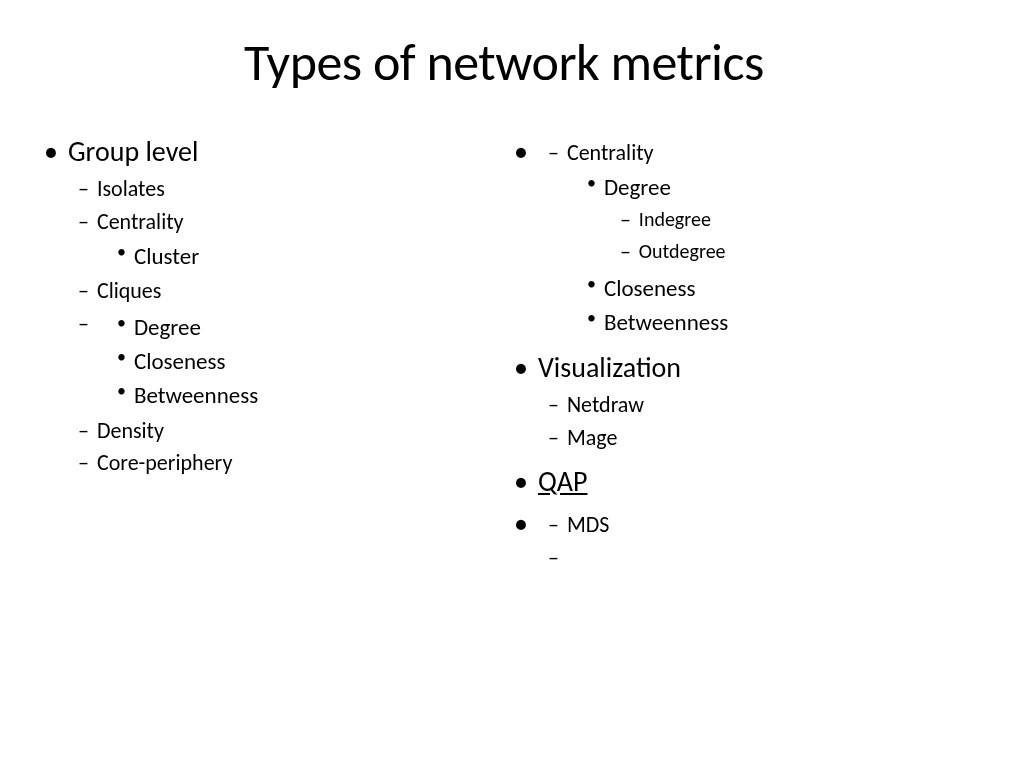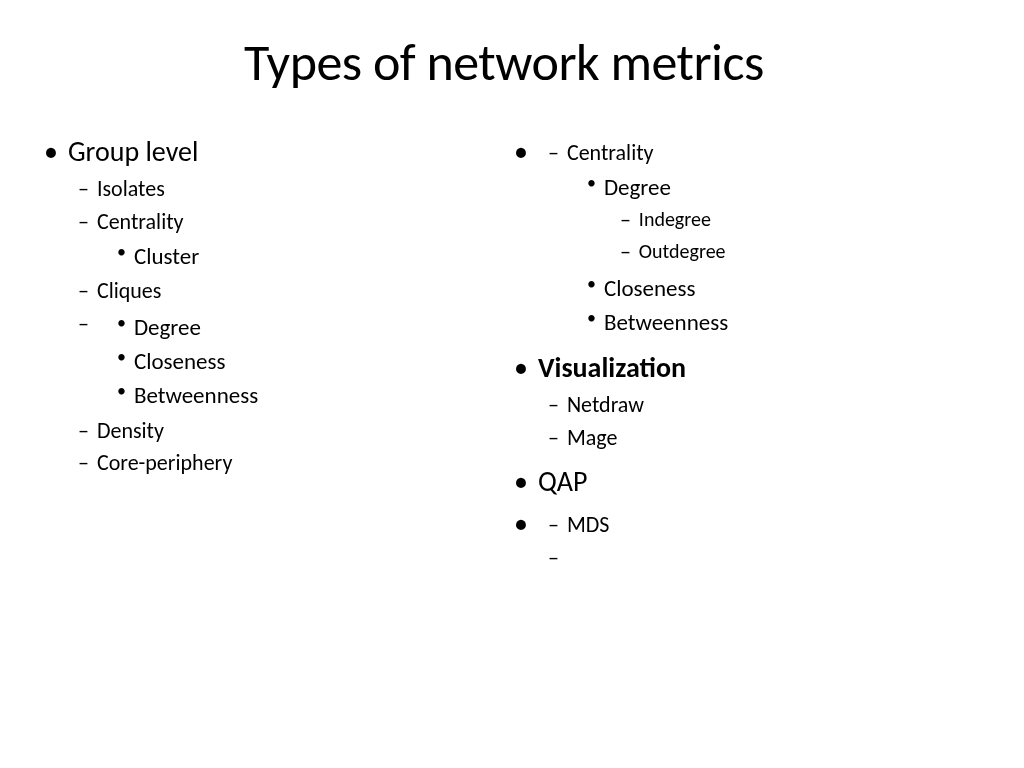--- a/index.html
+++ b/index.html
@@ -159,26 +159,26 @@
     }
 
     .sub-sub-text {
       font-size: 20px;
       line-height: 1.4;
     }
 
     .visualization-item {
       font-size: 28px;
       line-height: 1.3;
-      font-weight: bold;
     }
 
     .qap-item {
       font-size: 28px;
       line-height: 1.3;
+      text-decoration: underline;
     }
   </style>
 </head>
 <body>
 
 <div class="slide">
   <div class="title">Types of network metrics</div>
 
   <div class="content-area">
 

